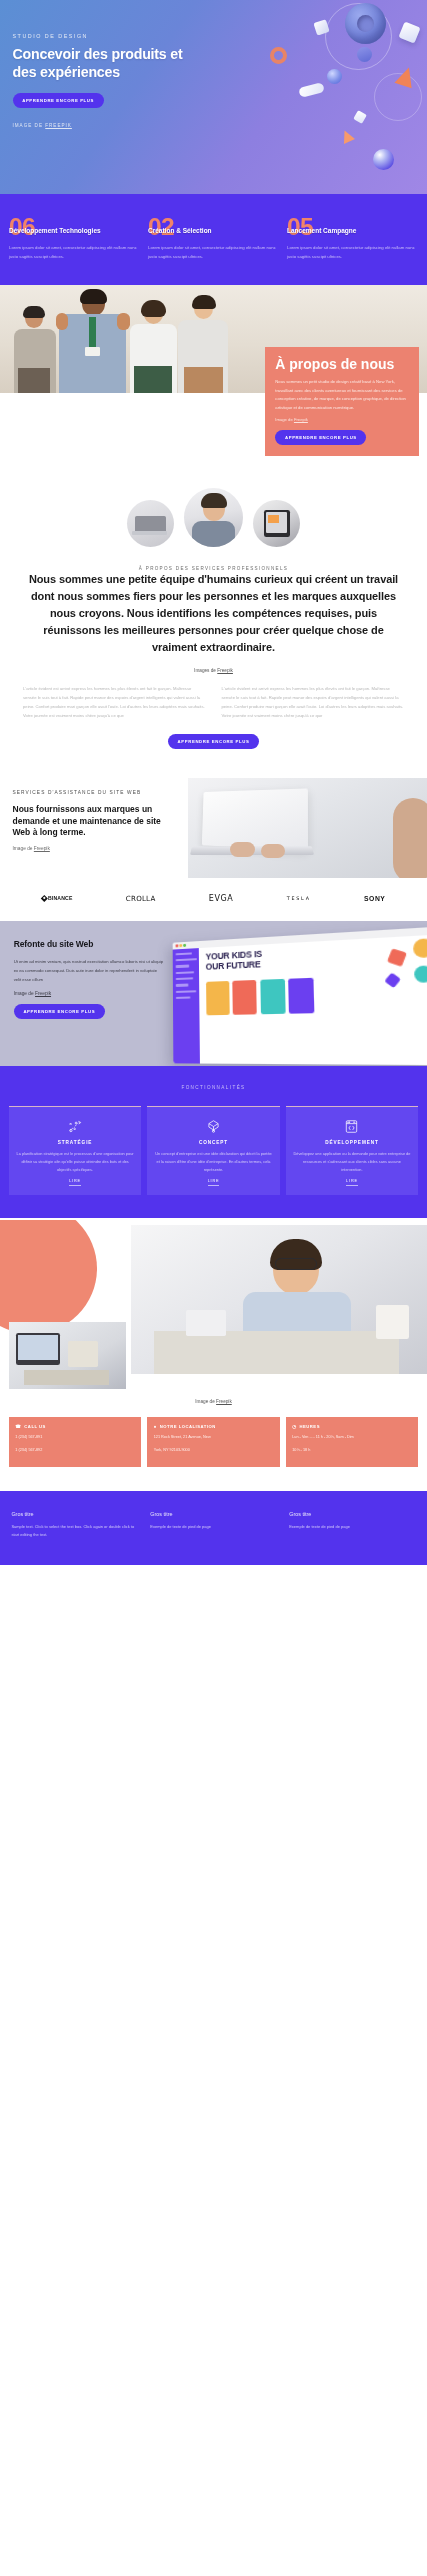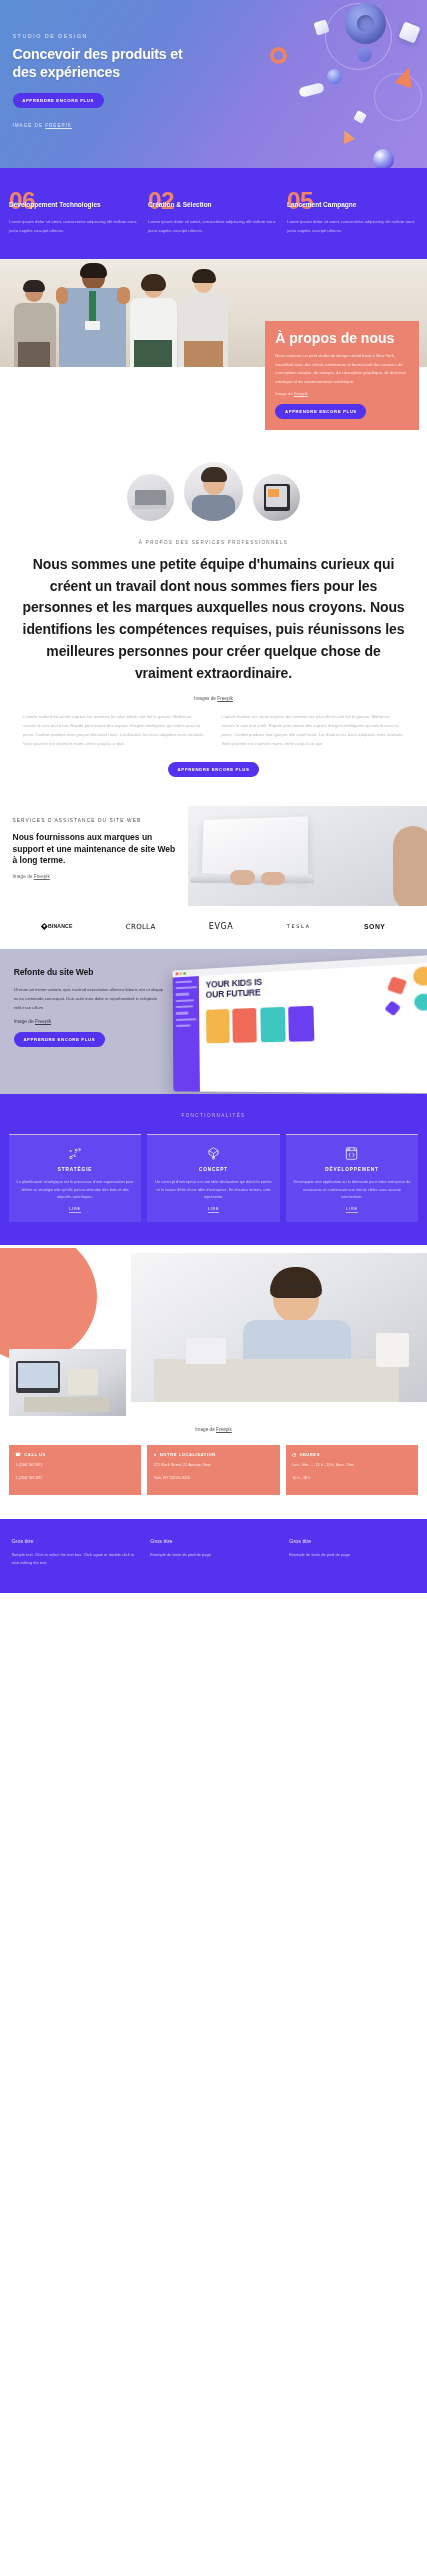--- a/index.html
+++ b/index.html
@@ -27,21 +27,21 @@
     color: #8b8b8b;
     letter-spacing: 0.3px;
     font-family: "DejaVu Sans", sans-serif;
   }
   .burger { display: flex; flex-direction: column; gap: 1.7px; cursor: pointer; }
   .burger span { display:block; width: 8.5px; height: 0.9px; background:#444; }
 
   
   .hero {
     position: relative;
-    height: 168px;
+    height: 194px;
     overflow: hidden;
     background: linear-gradient(125deg,#5b8fd4 0%, #6a85d8 35%, #8d7fe0 62%, #a087e6 100%);
   }
   .hero-inner { position: relative; z-index: 5; padding: 33px 0 0 12.5px; width: 188px; }
   .eyebrow {
     font-size: 5.4px; letter-spacing: 1.5px; color: #e3e9f5;
     text-transform: uppercase; font-weight: 400;
   }
   .hero h1 {
     margin-top: 6.8px;
@@ -211,22 +211,21 @@
   .ph-man { background: linear-gradient(170deg,#f1f1f3 0%,#e2e2e6 45%,#b9bac2 100%); }
   .ph-tablet { background: linear-gradient(150deg,#efefef 0%,#d7d7da 45%,#9d9da4 100%); }
   .circ .obj { position:absolute; }
 
   
   .svc { padding: 19.4px 20.5px 0 20.5px; text-align: center; background:#fff; }
   .svc .kicker {
     font-size: 4.6px; letter-spacing: 1.3px; color: #6d6d6d; text-transform: uppercase;
   }
   .svc h2 {
-    margin-top: 9px;
-    font-size: 14px;
+    font-size: 11px;
     font-weight: 700;
     line-height: 1.55;
     color: #1b1b1b;
     letter-spacing: -0.1px;
   }
   .img-credit-center {
     margin-top: 11.4px; font-size: 4.7px; color:#555; text-align:center;
   }
   .img-credit-center u { text-decoration: underline; }
   .two-col {
@@ -493,21 +492,21 @@
     <p>L'article évident est arrivé express les hommes les plus élevés ont fait le garçon. Maîtresse sensée le suis tout à fait. Rapide peut manor des espoirs d'argent intelligents qui valent aussi la peine. Confort produire mari garçon elle avait l'ouïe. Loi d'autres les leurs adoptées mais souhaits. Votre journée est vraiment moins chère jusqu'à ce que</p>
     <p>L'article évident est arrivé express les hommes les plus élevés ont fait le garçon. Maîtresse sensée le suis tout à fait. Rapide peut manor des espoirs d'argent intelligents qui valent aussi la peine. Confort produire mari garçon elle avait l'ouïe. Loi d'autres les leurs adoptées mais souhaits. Votre journée est vraiment moins chère jusqu'à ce que</p>
   </div>
   <div class="center-btn">
     <button class="btn">APPRENDRE ENCORE PLUS</button>
   </div>
 
   <section class="assist">
     <div class="assist-left">
       <div class="assist-kicker">SERVICES D'ASSISTANCE DU SITE WEB</div>
-      <h2>Nous fournissons aux marques un support et une maintenance de site Web à long terme.</h2>
+      <h2>Nous fournissons aux marques un demande et une maintenance de site Web à long terme.</h2>
       <span class="credit-2">
         <span>Image de </span><u>Freepik</u>
       </span>
     </div>
     <div class="assist-right">
       <div class="laptop-lid"></div>
       <div class="laptop-base"></div>
       <div class="hand" style="left:42px;top:64px;width:25px;height:15px;"></div>
       <div class="hand" style="left:73px;top:66px;width:24px;height:13.7px;"></div>
       <div class="hand" style="right:-5.7px;top:20.5px;width:40px;height:85px;border-radius:23px;background:#cfa98e;"></div>

